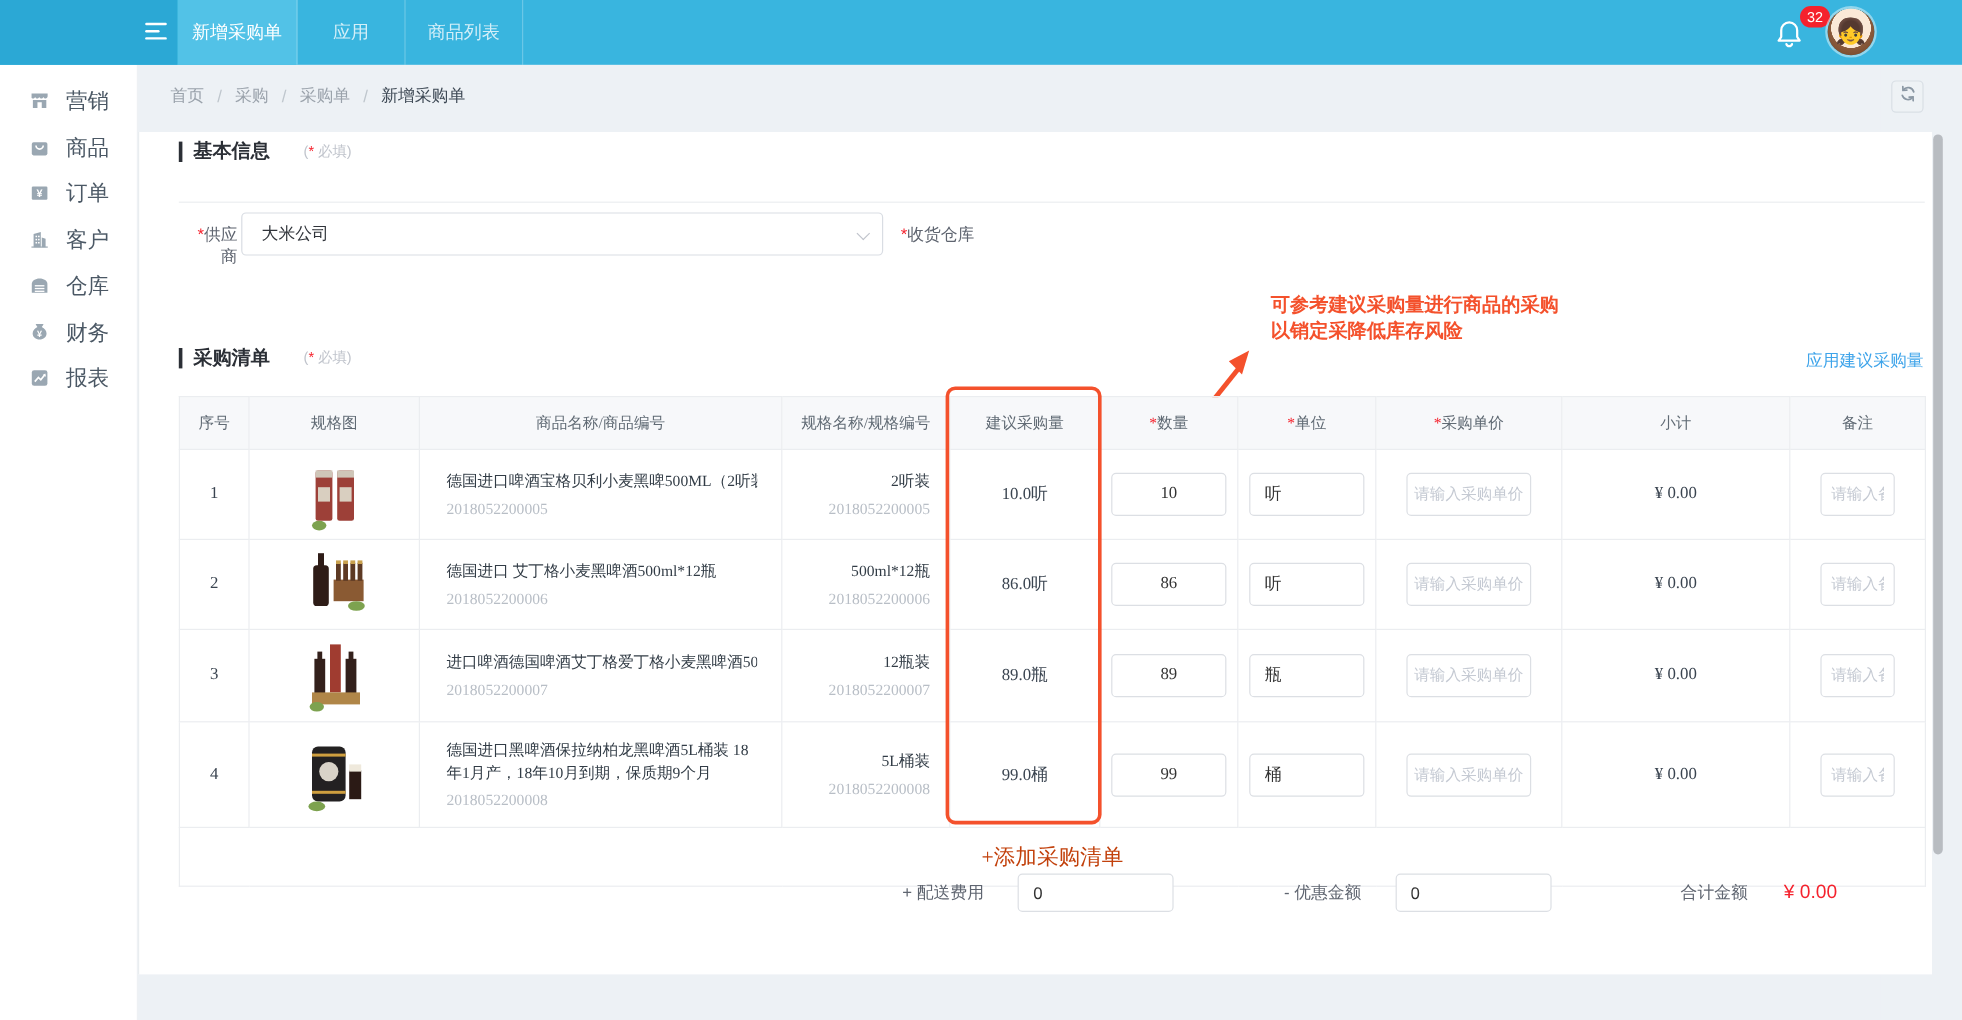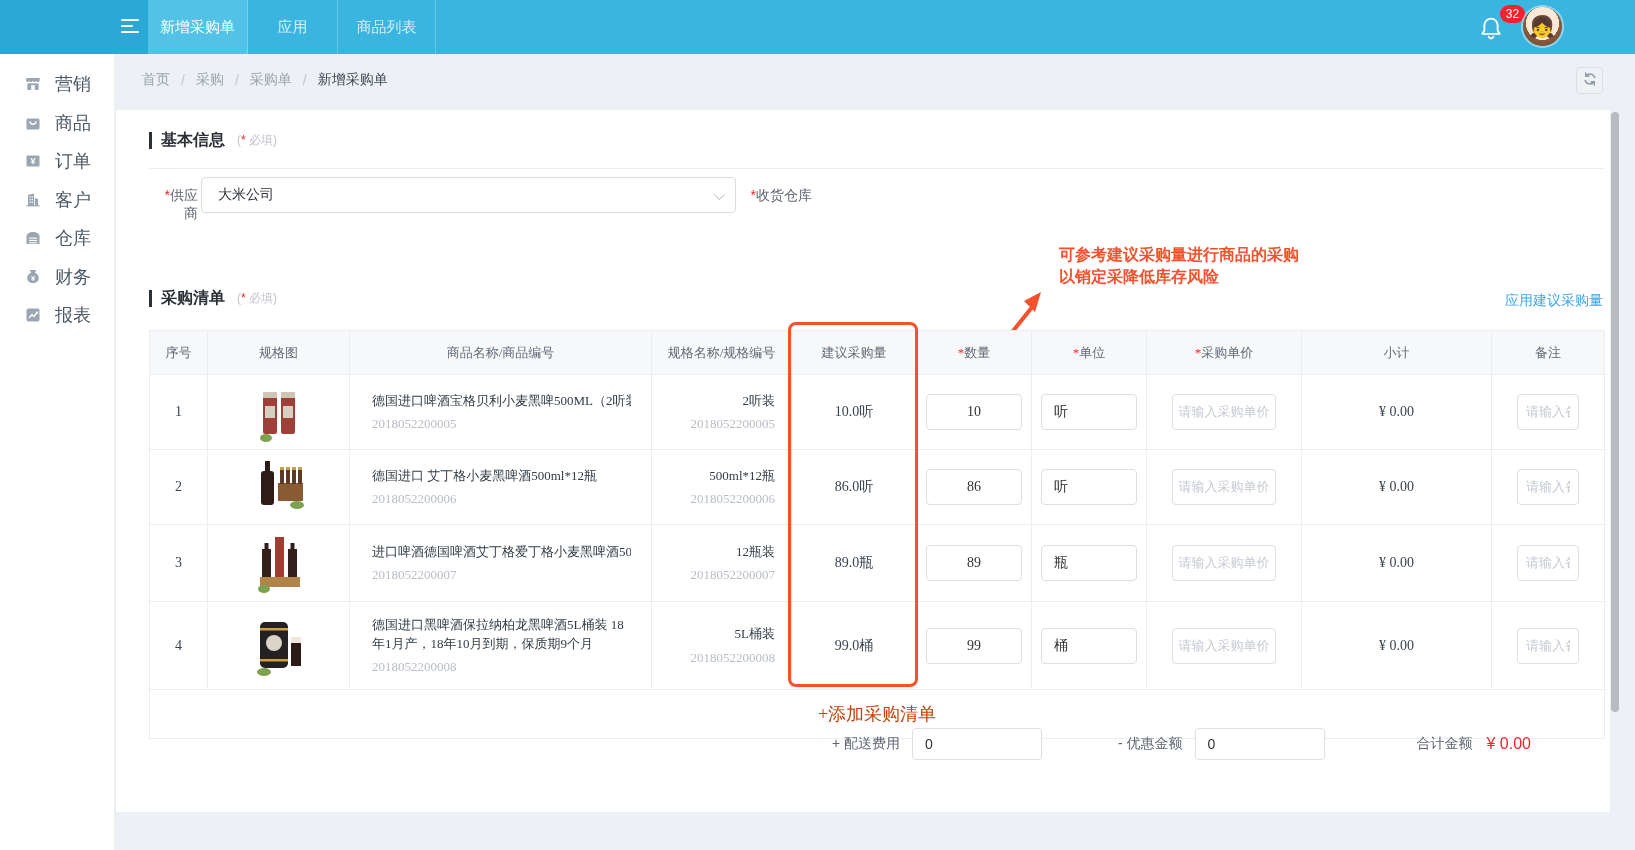--- a/index.html
+++ b/index.html
@@ -43,21 +43,21 @@
   .refresh-btn { position:absolute; left:1461px; top:13px; width:27px; height:27px; border:1px solid #d9dfe5;
     border-radius:4px; background:#eef2f5; color:#8b98a4; display:flex; align-items:center; justify-content:center; cursor:pointer; }
 
   .panel { position:absolute; left:0; top:56px; width:1495px; height:702px; background:#fff; border-left:1px solid #e9edf0; }
   .scroll-thumb { position:absolute; left:1496px; top:58px; width:8px; height:600px; border-radius:4px; background:#b8bcc1; cursor:grab; }
 
   
   .sec-title { position:absolute; display:flex; align-items:center; }
   .sec-bar { width:3px; height:17px; background:#2b2f36; margin-right:9px; }
   .sec-text { font-size:16px; font-weight:bold; color:#2b2f36; }
-  .sec-hint { margin-left:12px; font-size:12px; color:#c0c4cc; }
+  .sec-hint { margin-left:28px; font-size:12px; color:#c0c4cc; }
   .red-star { color:#f5222d; }
   .divider { position:absolute; left:33px; width:1455px; height:1px; background:#ebeef1; }
 
   
   .f-label { position:absolute; top:77px; font-size:14px; color:#5f6570; }
   .f-select { position:absolute; top:67px; height:36px; background:#fff; border:1px solid #d9dde3; border-radius:4px;
     display:flex; align-items:center; padding:0 30px 0 16px; font-size:14px; color:#30343a; cursor:pointer; }
   .chev { position:absolute; right:13px; top:14px; width:8px; height:8px; border-right:1.5px solid #c0c4cc;
     border-bottom:1.5px solid #c0c4cc; transform:rotate(45deg) translateY(-2px); }
 
@@ -87,21 +87,21 @@
   .in-unit { width:96px; padding-left:12px; text-align:left; }
   .in-price { width:104px; text-align:center; font-size:13px; }
   .in-remark { width:62px; padding:0 8px; font-size:13px; }
   .t-footer td { height:49px; }
   .add-link { font-size:18px; color:#c2410c; cursor:pointer; }
   .hl-box { position:absolute; left:639px; top:-8px; width:130px; height:365px;
     border:3px solid #f4512c; border-radius:8px; pointer-events:none; }
 
   
   .fee-row { position:absolute; left:33px; top:616px; width:1382px; height:36px;
-    display:flex; align-items:center; justify-content:flex-end; font-size:14px; color:#5f6570; }
+    display:flex; align-items:center; justify-content:flex-end; font-size:14px; color:#5f6570;gap:16px; }
   .fee-in { width:130px; height:32px; border:1px solid #dcdfe4; border-radius:4px; padding-left:12px; font-size:14px; color:#333; outline:none; }
   .fee-gap1 { margin-left:12px; } .fee-lbl2 { margin-left:76px; } .fee-lbl3 { margin-left:92px; }
   .total-val { margin-left:14px; font-size:16px; color:#f5222d; }
 </style>
 </head>
 <body>
 
 <div class="app">
 
   <header class="navbar">
@@ -233,21 +233,21 @@
               <polyline points="4.6,2.6 4.8,6.6 8.8,6.3"></polyline>
             <path d="M4 11.8A6.3 6.3 0 0 0 15 13.8"></path>
               <polyline points="15.4,17.4 15.2,13.4 11.2,13.7"></polyline>
           </svg>
         </span>
       </div>
     </div>
 
     <div class="panel">
 
-      <div class="sec-title" style="left:33px; top:20px;">
+      <div class="sec-title" style="left:33px; top:6px;">
         <span class="sec-bar"></span>
         <span class="sec-text">基本信息</span>
         <span class="sec-hint"><span>(</span><span class="red-star">*</span><span> 必填)</span></span>
       </div>
       <div class="divider" style="top:58px;"></div>
 
       <div class="f-label" style="left:36px; width:46px; text-align:right;"><span class="red-star">*</span><span>供应商</span></div>
       <div class="f-select" style="left:85px; width:535px;">
         <span>大米公司</span>
         <span class="chev"></span>

